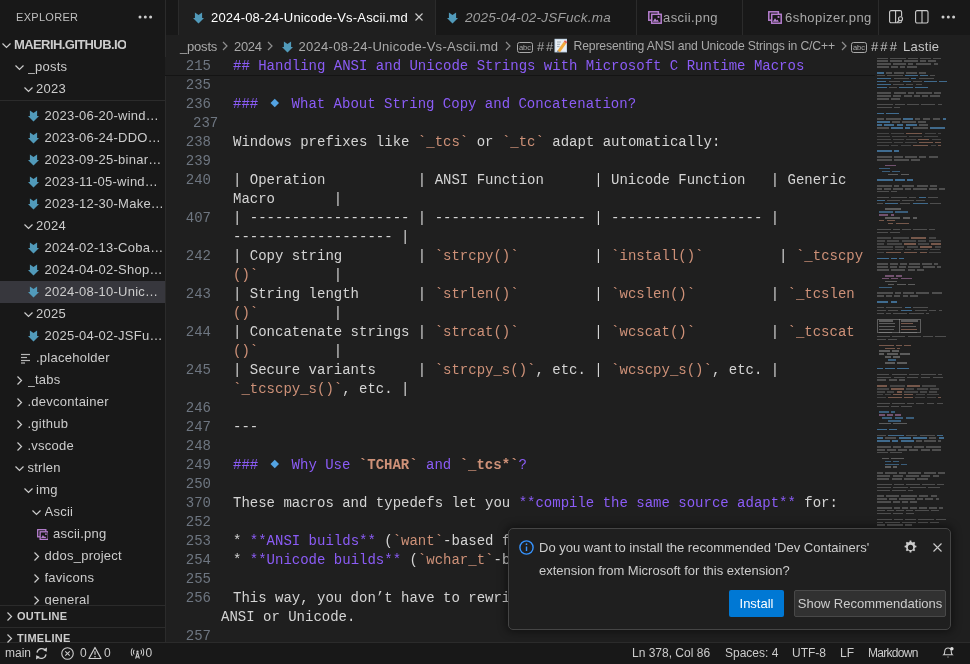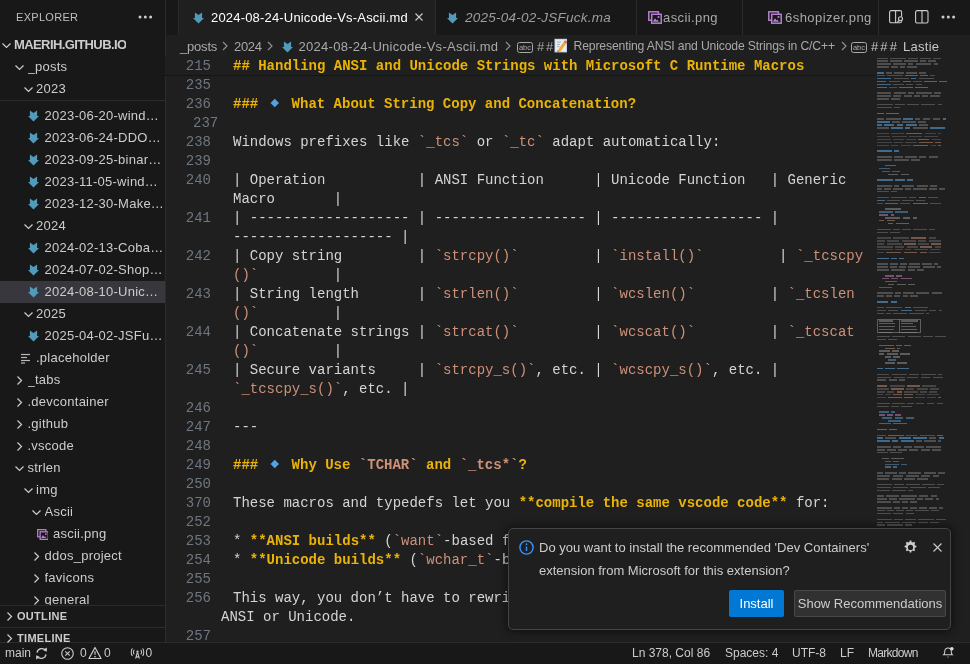--- a/index.html
+++ b/index.html
@@ -1,21 +1,21 @@
 <!DOCTYPE html>
 <html><head><meta charset="utf-8"><style>
 *{margin:0;padding:0;box-sizing:border-box;}
 html,body{width:970px;height:664px;overflow:hidden;background:#1f1f1f;
 font-family:"Liberation Sans",sans-serif;}
 body{position:relative;}
 .mono{font-family:"Liberation Mono",monospace;font-size:14px;line-height:19px;
 white-space:pre;color:#d4d4d4;}
 .num{font-family:"Liberation Mono",monospace;font-size:14px;line-height:19px;
 color:#6e7681;text-align:right;}
-.hb{color:#eab308;font-weight:bold;}
+.hb{color:#8b5cf6;font-weight:normal;}
 .oc{color:#ce9178;}
 .ocb{color:#ce9178;font-weight:bold;}
 .trerow{position:absolute;height:22px;line-height:22px;font-size:13px;letter-spacing:0.25px;color:#cccccc;white-space:nowrap;}
 .dia{display:inline-block;width:16.6px;height:13px;position:relative;vertical-align:-1px;}
 .dia i{position:absolute;left:5.5px;top:4px;width:5.5px;height:5.5px;background:#53a3e3;transform:rotate(45deg);}
 </style></head><body>
 <div style="position:absolute;left:0;top:0;width:165px;height:642px;background:#181818;"></div>
 <div style="position:absolute;left:165px;top:0;width:1px;height:642px;background:#2b2b2b;"></div>
 <div style="position:absolute;left:166px;top:0;width:804px;height:35px;background:#181818;"></div>
 <div style="position:absolute;left:166px;top:35px;width:804px;height:22px;background:#1f1f1f;"></div>
@@ -25,21 +25,21 @@
 <div class="trerow" style="position:absolute;left:27.5px;top:56px;height:22px;overflow:hidden;">_posts</div>
 <div class="trerow" style="position:absolute;left:36px;top:78px;height:22px;overflow:hidden;">2023</div>
 <div style="position:absolute;left:0;top:100px;width:165px;height:1px;background:#2b2b2b;"></div>
 <div class="trerow" style="position:absolute;left:44.5px;top:105px;height:22px;overflow:hidden;">2023-06-20-wind…</div>
 <div class="trerow" style="position:absolute;left:44.5px;top:127px;height:22px;overflow:hidden;">2023-06-24-DDO…</div>
 <div class="trerow" style="position:absolute;left:44.5px;top:149px;height:22px;overflow:hidden;">2023-09-25-binar…</div>
 <div class="trerow" style="position:absolute;left:44.5px;top:171px;height:22px;overflow:hidden;">2023-11-05-wind…</div>
 <div class="trerow" style="position:absolute;left:44.5px;top:193px;height:22px;overflow:hidden;">2023-12-30-Make…</div>
 <div class="trerow" style="position:absolute;left:36px;top:215px;height:22px;overflow:hidden;">2024</div>
 <div class="trerow" style="position:absolute;left:44.5px;top:237px;height:22px;overflow:hidden;">2024-02-13-Coba…</div>
-<div class="trerow" style="position:absolute;left:44.5px;top:259px;height:22px;overflow:hidden;">2024-07-02-Shop…</div>
+<div class="trerow" style="position:absolute;left:44.5px;top:259px;height:22px;overflow:hidden;">2024-04-02-Shop…</div>
 <div style="position:absolute;left:0;top:281px;width:165px;height:22px;background:#37373d;"></div>
 <div class="trerow" style="position:absolute;left:44.5px;top:281px;height:22px;overflow:hidden;">2024-08-10-Unic…</div>
 <div class="trerow" style="position:absolute;left:36px;top:303px;height:22px;overflow:hidden;">2025</div>
 <div class="trerow" style="position:absolute;left:44.5px;top:325px;height:22px;overflow:hidden;">2025-04-02-JSFu…</div>
 <div class="trerow" style="position:absolute;left:36px;top:347px;height:22px;overflow:hidden;">.placeholder</div>
 <div class="trerow" style="position:absolute;left:27.5px;top:369px;height:22px;overflow:hidden;">_tabs</div>
 <div class="trerow" style="position:absolute;left:27.5px;top:391px;height:22px;overflow:hidden;">.devcontainer</div>
 <div class="trerow" style="position:absolute;left:27.5px;top:413px;height:22px;overflow:hidden;">.github</div>
 <div class="trerow" style="position:absolute;left:27.5px;top:435px;height:22px;overflow:hidden;">.vscode</div>
 <div class="trerow" style="position:absolute;left:27.5px;top:457px;height:22px;overflow:hidden;">strlen</div>
@@ -251,32 +251,32 @@
 <div class="mono" style="position:absolute;left:233px;top:247px;height:19px;">| Copy string         | <span class="oc">`strcpy()`</span>         | <span class="oc">`install()`</span>         | <span class="oc">`_tcscpy</span></div>
 <div class="mono" style="position:absolute;left:233px;top:266px;height:19px;"><span class="oc">()`</span>         |</div>
 <div class="mono" style="position:absolute;left:233px;top:285px;height:19px;">| String length       | <span class="oc">`strlen()`</span>         | <span class="oc">`wcslen()`</span>         | <span class="oc">`_tcslen</span></div>
 <div class="mono" style="position:absolute;left:233px;top:304px;height:19px;"><span class="oc">()`</span>         |</div>
 <div class="mono" style="position:absolute;left:233px;top:323px;height:19px;">| Concatenate strings | <span class="oc">`strcat()`</span>         | <span class="oc">`wcscat()`</span>         | <span class="oc">`_tcscat</span></div>
 <div class="mono" style="position:absolute;left:233px;top:342px;height:19px;"><span class="oc">()`</span>         |</div>
 <div class="mono" style="position:absolute;left:233px;top:361px;height:19px;">| Secure variants     | <span class="oc">`strcpy_s()`</span>, etc. | <span class="oc">`wcscpy_s()`</span>, etc. | </div>
 <div class="mono" style="position:absolute;left:233px;top:380px;height:19px;"><span class="oc">`_tcscpy_s()`</span>, etc. |</div>
 <div class="mono" style="position:absolute;left:233px;top:418px;height:19px;">---</div>
 <div class="mono" style="position:absolute;left:233px;top:456px;height:19px;"><span class="hb">### </span><span class="dia"><i></i></span><span class="hb"> Why Use </span><span class="ocb">`TCHAR`</span><span class="hb"> and </span><span class="ocb">`_tcs*`</span><span class="hb">?</span></div>
-<div class="mono" style="position:absolute;left:233px;top:494px;height:19px;">These macros and typedefs let you <span class="hb">**compile the same vscode code**</span> for:</div>
+<div class="mono" style="position:absolute;left:233px;top:494px;height:19px;">These macros and typedefs let you <span class="hb">**compile the same source adapt**</span> for:</div>
 <div class="mono" style="position:absolute;left:233px;top:532px;height:19px;">* <span class="hb">**ANSI builds**</span> (<span class="oc">`want`</span>-based functions)</div>
 <div class="mono" style="position:absolute;left:233px;top:551px;height:19px;">* <span class="hb">**Unicode builds**</span> (<span class="oc">`wchar_t`</span>-based functions)</div>
 <div class="mono" style="position:absolute;left:233px;top:589px;height:19px;">This way, you don’t have to rewrite logic for </div>
 <div class="mono" style="position:absolute;left:221px;top:608px;height:19px;">ANSI or Unicode.</div>
 <div class="num" style="position:absolute;left:165px;top:76px;width:46px;height:19px;">235</div>
 <div class="num" style="position:absolute;left:165px;top:95px;width:46px;height:19px;">236</div>
 <div class="num" style="position:absolute;left:165px;top:114px;width:46px;height:19px;padding-left:28px;">237</div>
 <div class="num" style="position:absolute;left:165px;top:133px;width:46px;height:19px;">238</div>
 <div class="num" style="position:absolute;left:165px;top:152px;width:46px;height:19px;">239</div>
 <div class="num" style="position:absolute;left:165px;top:171px;width:46px;height:19px;">240</div>
-<div class="num" style="position:absolute;left:165px;top:209px;width:46px;height:19px;">241</div>
+<div class="num" style="position:absolute;left:165px;top:209px;width:46px;height:19px;">407</div>
 <div class="num" style="position:absolute;left:165px;top:247px;width:46px;height:19px;">242</div>
 <div class="num" style="position:absolute;left:165px;top:285px;width:46px;height:19px;">243</div>
 <div class="num" style="position:absolute;left:165px;top:323px;width:46px;height:19px;">244</div>
 <div class="num" style="position:absolute;left:165px;top:361px;width:46px;height:19px;">245</div>
 <div class="num" style="position:absolute;left:165px;top:399px;width:46px;height:19px;">246</div>
 <div class="num" style="position:absolute;left:165px;top:418px;width:46px;height:19px;">247</div>
 <div class="num" style="position:absolute;left:165px;top:437px;width:46px;height:19px;">248</div>
 <div class="num" style="position:absolute;left:165px;top:456px;width:46px;height:19px;">249</div>
 <div class="num" style="position:absolute;left:165px;top:475px;width:46px;height:19px;">250</div>
 <div class="num" style="position:absolute;left:165px;top:494px;width:46px;height:19px;">370</div>

